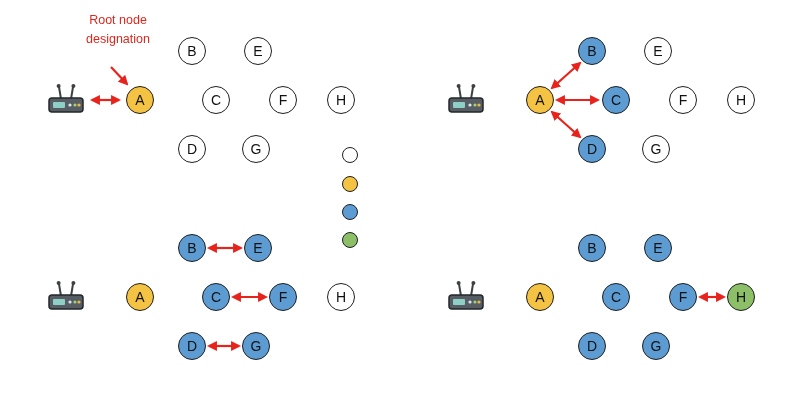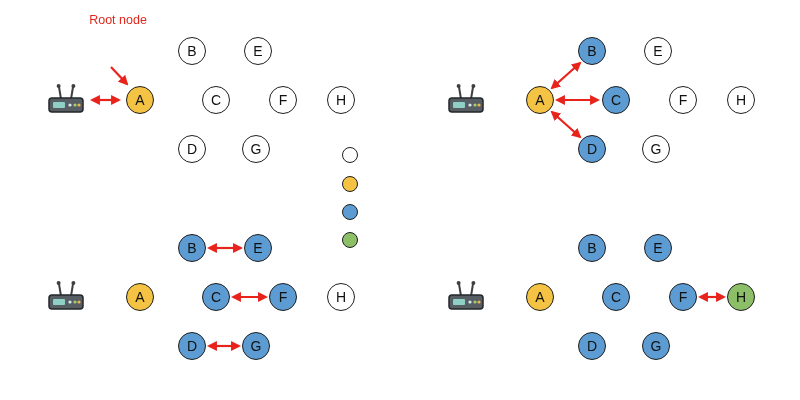--- a/index.html
+++ b/index.html
@@ -68,20 +68,21 @@
 
     <line class="arrow" x1="209" y1="248" x2="241" y2="248" marker-start="url(#ah)" marker-end="url(#ah)"></line>
     <line class="arrow" x1="233" y1="297" x2="266" y2="297" marker-start="url(#ah)" marker-end="url(#ah)"></line>
     <line class="arrow" x1="209" y1="346" x2="239" y2="346" marker-start="url(#ah)" marker-end="url(#ah)"></line>
 
     <line class="arrow" x1="700" y1="297" x2="724" y2="297" marker-start="url(#ah)" marker-end="url(#ah)"></line>
   </svg>
 
   <div class="annotation">
     <div>Root node</div>
+    <div>designation</div>
   </div>
 
   <div class="node node--root" style="left:126px;top:86px">A</div>
   <div class="node node--idle" style="left:178px;top:37px">B</div>
   <div class="node node--idle" style="left:202px;top:86px">C</div>
   <div class="node node--idle" style="left:178px;top:135px">D</div>
   <div class="node node--idle" style="left:244px;top:37px">E</div>
   <div class="node node--idle" style="left:269px;top:86px">F</div>
   <div class="node node--idle" style="left:242px;top:135px">G</div>
   <div class="node node--idle" style="left:327px;top:86px">H</div>

